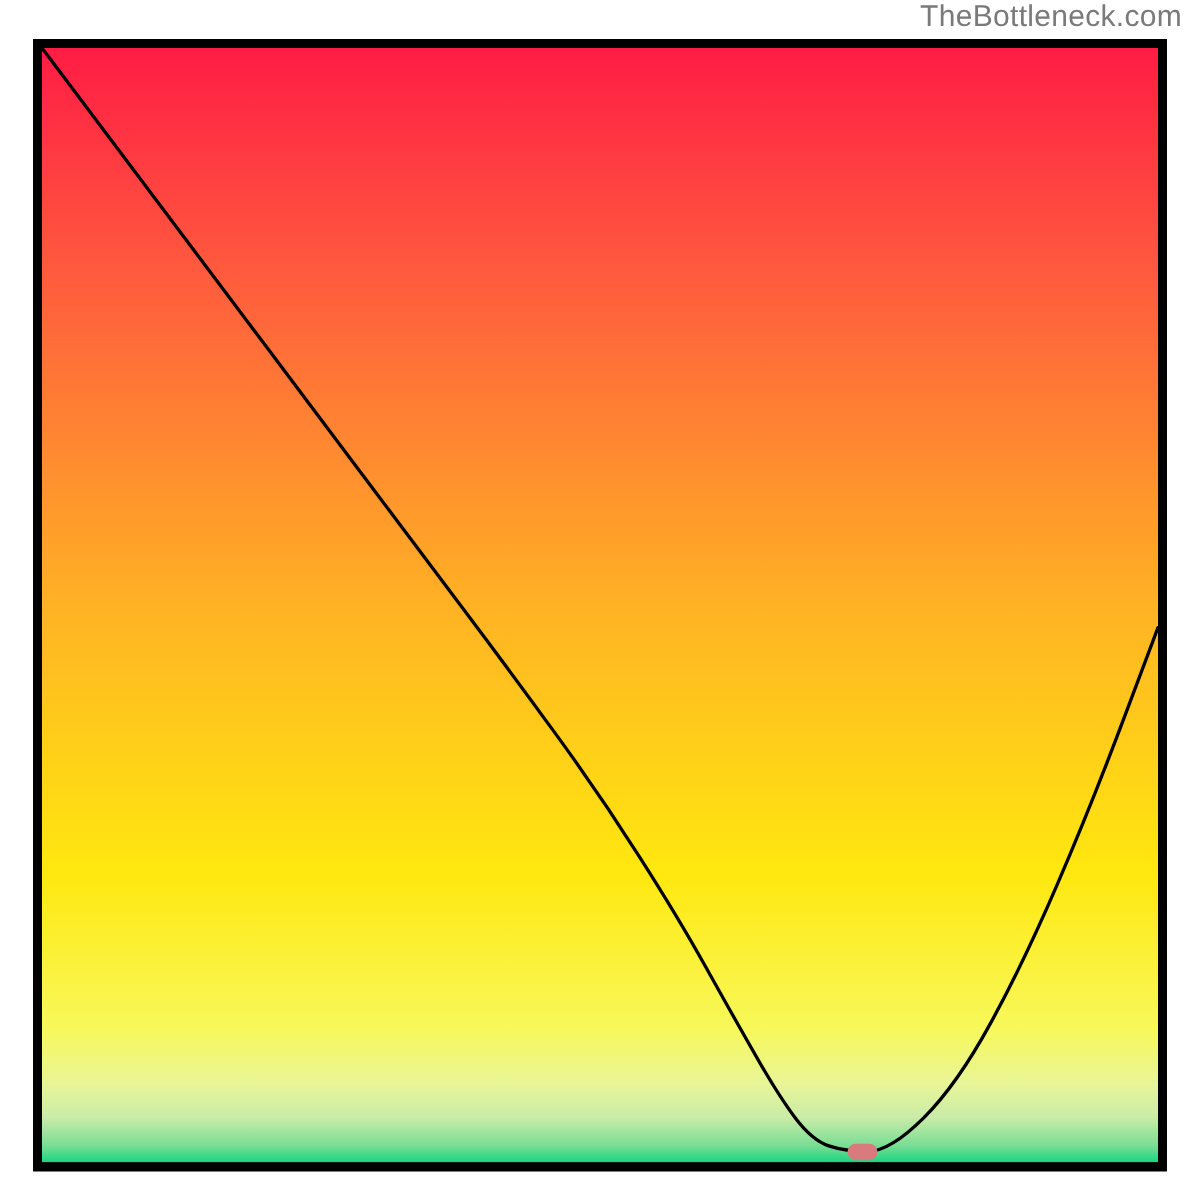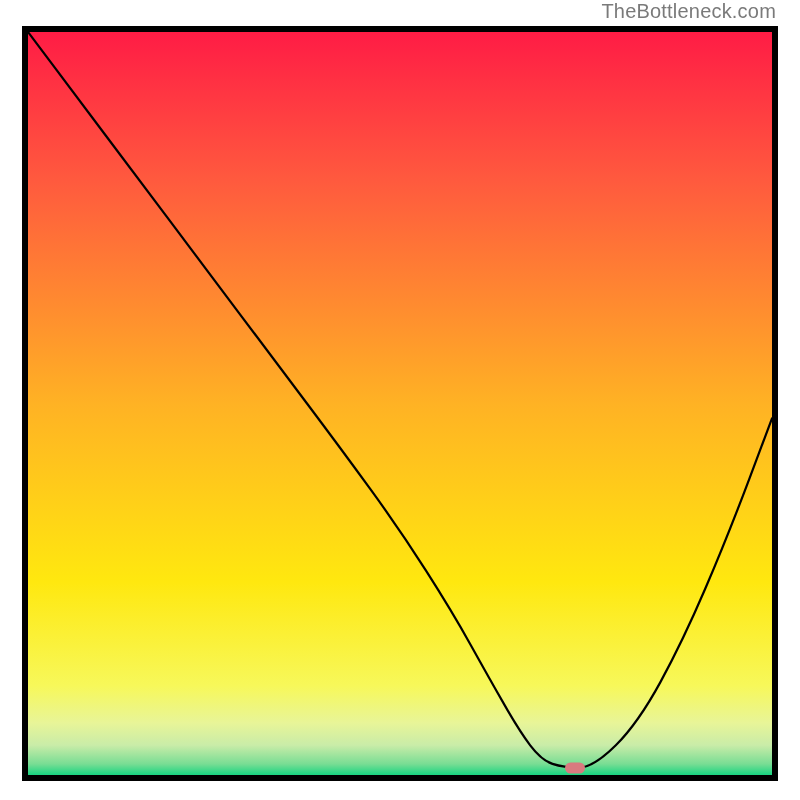--- a/index.html
+++ b/index.html
@@ -12,21 +12,21 @@
     overflow: hidden;
   }
   .wrap {
     position: relative;
     width: 800px;
     height: 800px;
   }
   .attribution {
     position: absolute;
     top: 0;
-    right: 24px;
+    right: 12px;
     font-size: 20px;
     color: #7a7a7a;
     font-weight: 400;
     letter-spacing: 0.2px;
     z-index: 3;
   }
   .plot-outer {
     position: absolute;
     left: 22px;
     top: 26px;

